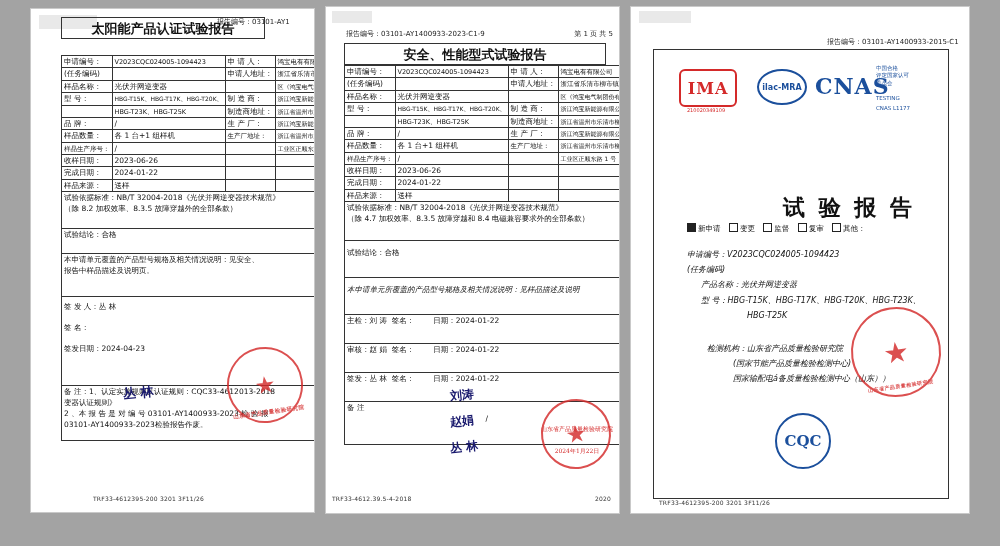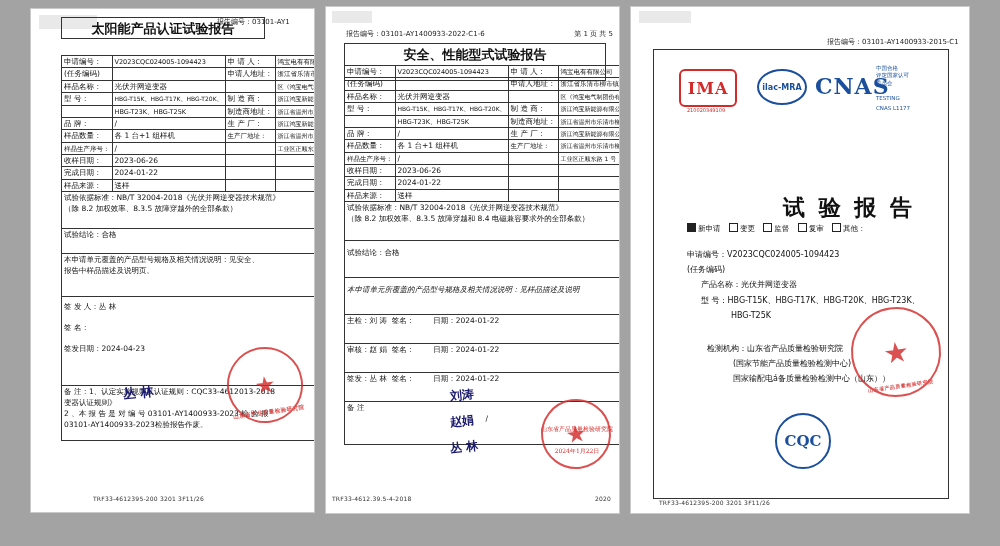--- a/index.html
+++ b/index.html
@@ -180,25 +180,25 @@
       <span class="ring-text" style="position:absolute;bottom:5px;left:0;right:0;">山东省产品质量检验研究院</span>
     </div>
 
     <div class="footer-code" style="left:62px;top:486px;">TRF33-4612395-200 3201 3F11/26</div>
   </div>
 
   <div class="sheet" style="left:325px;top:6px;width:295px;height:508px;">
 
     <div class="redactbar" style="left:6px;top:4px;width:40px;height:12px;"></div>
     <div class="topmeta" style="left:20px;top:22px;">
-      <span>报告编号：</span><span>03101-AY1400933-2022-C1-6</span>
+      <span>报告编号：</span><span>03101-AY1400933-2023-C1-9</span>
     </div>
     <div class="topmeta" style="right:6px;top:22px;">第 1 页 共 5</div>
 
-    <div class="frame" style="left:18px;top:36px;width:262px;height:38px;">
+    <div class="frame" style="left:18px;top:36px;width:262px;height:22px;">
       <div class="title-cn" style="font-size:13px;line-height:22px;">安全、性能型式试验报告</div>
     </div>
 
     <div style="position:absolute;left:18px;top:58px;width:262px;">
       <table class="grid">
         <tbody>
           <tr>
               <td style="width:22%"><span class="lbl">申请编号：</span></td>
               <td style="width:30%"><span class="val" style="font-size:6.5px">V2023CQC024005-1094423</span></td>
               <td style="width:20%"><span class="lbl">申 请 人：</span></td>
@@ -261,21 +261,21 @@
           <tr>
               <td><span class="lbl">样品来源：</span></td>
               <td><span class="val">送样</span></td>
               <td><span class="lbl"></span></td>
               <td><span class="val"></span></td>
             </tr>
 
           <tr>
             <td colspan="4" style="height:36px;">
               <div class="blk"><span>试验依据标准：</span><span>NB/T 32004-2018《光伏并网逆变器技术规范》</span></div>
-              <div class="blk">（除 8.2 加权效率、8.3.5 故障穿越和 8.4 电磁兼容要求外的全部条款）</div>
+              <div class="blk">（除 4.7 加权效率、8.3.5 故障穿越和 8.4 电磁兼容要求外的全部条款）</div>
             </td>
           </tr>
           <tr>
             <td colspan="4" style="height:34px;">
               <div class="blk" style="margin-top:6px;"><span>试验结论：</span><span>合格</span></div>
             </td>
           </tr>
           <tr>
             <td colspan="4" style="height:34px;font-style:italic;">
               <div class="blk" style="margin-top:6px;">本申请单元所覆盖的产品型号规格及相关情况说明：见样品描述及说明</div>
@@ -345,26 +345,26 @@
     <div class="title-cn" style="position:absolute;left:22px;top:186px;width:296px;font-size:22px;letter-spacing:3px;padding-left:48px;">试 验 报 告</div>
 
     <div class="opts" style="position:absolute;left:56px;top:216px;width:240px;">
       <span><span class="ck on"></span><span>新申请</span></span>
       <span style="margin-left:6px;"><span class="ck"></span><span>变更</span></span>
       <span style="margin-left:6px;"><span class="ck"></span><span>监督</span></span>
       <span style="margin-left:6px;"><span class="ck"></span><span>复审</span></span>
       <span style="margin-left:6px;"><span class="ck"></span><span>其他：</span></span>
     </div>
 
-    <div style="position:absolute;left:56px;top:240px;width:250px;font-size:8px;line-height:1.9;color:#111;">
+    <div style="position:absolute;left:56px;top:240px;width:250px;font-size:8px;line-height:1.9;color:#111;font-style:italic;">
       <div><span>申请编号：</span><span>V2023CQC024005-1094423</span></div>
       <div><span>(任务编码)</span><span></span></div>
       <div style="margin-left:14px;"><span>产品名称：</span><span>光伏并网逆变器</span></div>
       <div style="margin-left:14px;"><span>型    号：</span><span>HBG-T15K、HBG-T17K、HBG-T20K、HBG-T23K、</span></div>
-      <div style="margin-left:44px;"><span>HBG-T25K</span></div>
+      <div style="margin-left:60px;"><span>HBG-T25K</span></div>
       <div style="margin-top:18px;margin-left:20px;"><span>检测机构：</span><span>山东省产品质量检验研究院</span></div>
       <div style="margin-left:46px;"><span>(国家节能产品质量检验检测中心)</span></div>
       <div style="margin-left:46px;"><span>国家输配电á备质量检验检测中心（山东））</span></div>
     </div>
 
     <div class="seal" style="left:220px;top:300px;width:86px;height:86px;">
       <span class="star" style="font-size:22px;">★</span>
       <span class="ring-text" style="position:absolute;bottom:6px;left:0;right:0;font-size:5px;">山东省产品质量检验研究院</span>
     </div>
 

